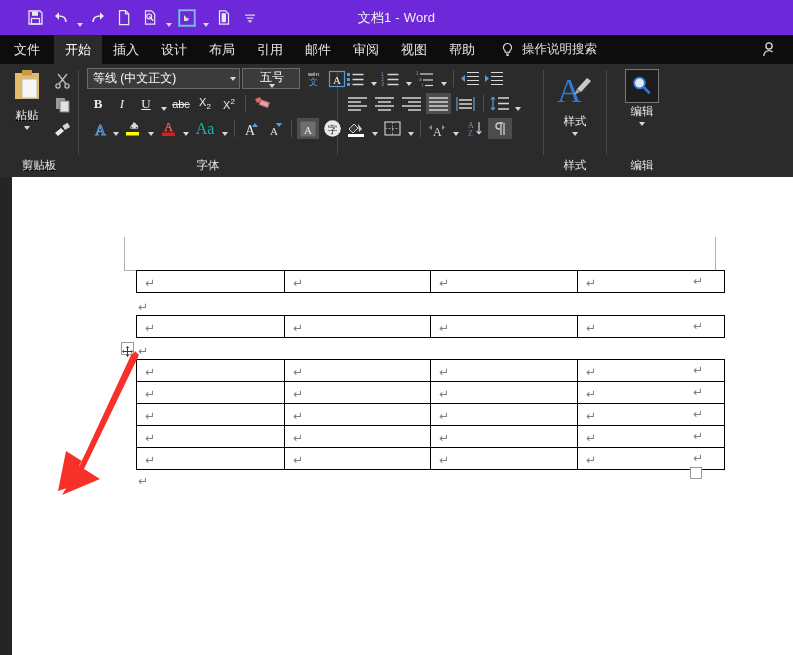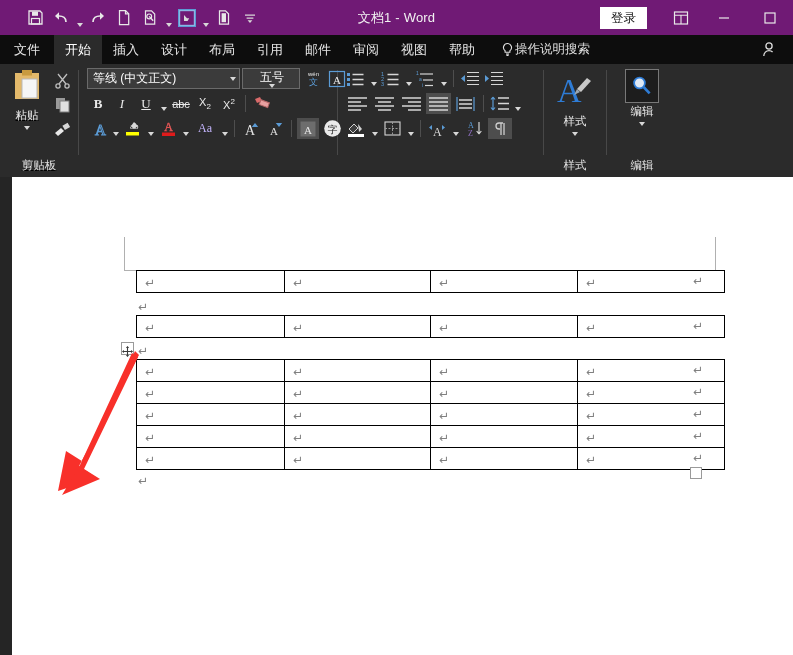--- a/index.html
+++ b/index.html
@@ -5,38 +5,38 @@
   html,body{margin:0;padding:0;}
   body{
     width:793px;height:655px;overflow:hidden;
     background:#252525;
     font-family:"Liberation Sans","DejaVu Sans",sans-serif;
     -webkit-font-smoothing:antialiased;
   }
   .app{position:relative;width:793px;height:655px;}
 
   
-  .titlebar{position:relative;height:35px;background:#701a75;display:flex;align-items:center;}
+  .titlebar{position:relative;height:35px;background:#6d28d9;display:flex;align-items:center;}
   .qat{display:flex;align-items:center;gap:0;padding-left:22px;}
   .qat-btn{width:26px;height:26px;display:flex;align-items:center;justify-content:center;color:#e8e8e8;}
   .qat-btn.boxed svg{outline:1px solid #5b9bd5;}
   .qat-caret{width:11px;height:26px;display:flex;align-items:flex-end;justify-content:center;padding-bottom:8px;}
   .caret-dn{width:0;height:0;border-left:3.5px solid transparent;border-right:3.5px solid transparent;border-top:4px solid #d8d8d8;}
   .title-text{position:absolute;left:0;right:0;text-align:center;font-size:13px;color:#f2f2f2;letter-spacing:.2px;pointer-events:none;}
   .win-right{position:absolute;right:0;top:0;height:35px;display:flex;align-items:center;}
   .signin{background:#ffffff;color:#111;font-size:12.5px;padding:3px 11px;margin-right:14px;line-height:16px;}
   .ribbon-disp{width:40px;height:35px;display:flex;align-items:center;justify-content:center;color:#e9e9e9;}
   .win-btn{width:46px;height:35px;display:flex;align-items:center;justify-content:center;color:#e9e9e9;font-size:13px;}
 
   
   .tabs{position:relative;height:29px;background:#0d0d0d;display:flex;align-items:stretch;}
   .tab{display:flex;align-items:center;padding:0 11px;font-size:13px;color:#e6e6e6;}
   .tab.active{background:#2b2b2b;color:#ffffff;}
   .tab.file{padding:0 14px;text-align:right;}
-  .tellme{display:flex;align-items:center;padding-left:14px;color:#e2e2e2;font-size:12.5px;}
+  .tellme{display:flex;align-items:center;gap:7px;padding-left:14px;color:#e2e2e2;font-size:12.5px;}
   .bulb{width:15px;height:15px;display:block;}
   .acct{position:absolute;right:8px;top:0;height:29px;width:30px;display:flex;align-items:center;justify-content:center;color:#dcdcdc;}
 
   
   .ribbon{position:relative;height:113px;background:#2b2b2b;display:flex;align-items:stretch;}
   .grp{position:relative;display:flex;flex-direction:column;justify-content:space-between;padding:3px 0 0 0;}
   .grp-body{display:flex;align-items:flex-start;padding:0 5px;}
   .grp-label{text-align:center;font-size:11.5px;color:#e3e3e3;padding-bottom:4px;position:relative;}
   .grp-sep{width:1px;background:#484848;margin:6px 0 22px 0;align-self:stretch;}
 
@@ -142,39 +142,20 @@
           </svg>
       </div>
       <div class="qat-btn">
         <svg width="14" height="14" viewBox="0 0 14 14">
             <path d="M2 4.2h10M3.6 7.2h6.8" stroke="#d8d8d8" stroke-width="1.3"></path>
             <path d="M4.6 9.2h4.8L7 12z" fill="#d8d8d8"></path>
           </svg>
       </div>
     </div>
     <div class="title-text">文档1  -  Word</div>
-    <div class="win-right">
-      <div class="signin">登录</div>
-      <div class="ribbon-disp">
-        <svg width="16" height="16" viewBox="0 0 16 16">
-            <rect x="1.5" y="2" width="13" height="12" fill="none" stroke="#e9e9e9" stroke-width="1.2"></rect>
-            <path d="M1.5 5.2h13M8 5.2V14" stroke="#e9e9e9" stroke-width="1.1"></path>
-          </svg>
-      </div>
-      <div class="win-btn">
-        <svg width="12" height="12" viewBox="0 0 12 12">
-            <path d="M1 6h10" stroke="#e9e9e9" stroke-width="1.2"></path>
-          </svg>
-      </div>
-      <div class="win-btn">
-        <svg width="12" height="12" viewBox="0 0 12 12">
-            <rect x="1" y="1" width="10" height="10" fill="none" stroke="#e9e9e9" stroke-width="1.2"></rect>
-          </svg>
-      </div>
-    </div>
   </div>
 
   <div class="tabs">
     <div class="tab file">文件</div>
     <div class="tab active">开始</div>
     <div class="tab">插入</div>
     <div class="tab">设计</div>
     <div class="tab">布局</div>
     <div class="tab">引用</div>
     <div class="tab">邮件</div>
@@ -315,21 +296,21 @@
           <div class="ico">
             <svg width="19" height="19" viewBox="0 0 19 19">
                 <text x="9.5" y="12" font-size="12" fill="#e66" text-anchor="middle" font-family="Liberation Serif" stroke="#e05050" stroke-width=".4">A</text>
                 <rect x="3" y="13.5" width="13" height="3.5" fill="#e01b1b"></rect>
               </svg>
           </div>
           <div class="sm-caret">
               <i class="caret-dn"></i>
             </div>
           <div class="ico" style="width:26px">
-              <span style="font-size:12px;color:#c4b5fd;font-family:'Liberation Serif',serif">Aa</span>
+              <span style="font-size:16px;color:#14b8a6;font-family:'Liberation Serif',serif">Aa</span>
             </div>
           <div class="sm-caret">
               <i class="caret-dn"></i>
             </div>
           <div class="vsep"></div>
           <div class="ico">
             <svg width="19" height="18" viewBox="0 0 19 18">
                 <text x="3" y="15" font-size="14" fill="#e2e2e2" font-family="Liberation Serif">A</text>
                 <path d="M13 3l3.2 4h-6.4z" fill="#5b9bd5"></path>
               </svg>
@@ -348,20 +329,21 @@
               </svg>
           </div>
           <div class="ico">
             <svg width="19" height="19" viewBox="0 0 19 19">
                 <circle cx="9.5" cy="9.5" r="8.3" fill="#eaeaea"></circle>
                 <text x="9.5" y="13.5" font-size="10" fill="#1a1a1a" text-anchor="middle" font-family="DejaVu Sans">字</text>
               </svg>
           </div>
         </div>
       </div>
+      <div class="grp-label">字体</div>
     </div>
     <div class="grp-sep"></div>
 
     <div class="grp paragrp">
       <div class="grp-body" style="flex-direction:column;padding-left:7px">
         <div class="row">
           <div class="ico">
             <svg width="20" height="17" viewBox="0 0 20 17">
                 <rect x="1" y="3" width="3" height="3" fill="#5b9bd5"></rect>
                 <rect x="1" y="8" width="3" height="3" fill="#5b9bd5"></rect>

